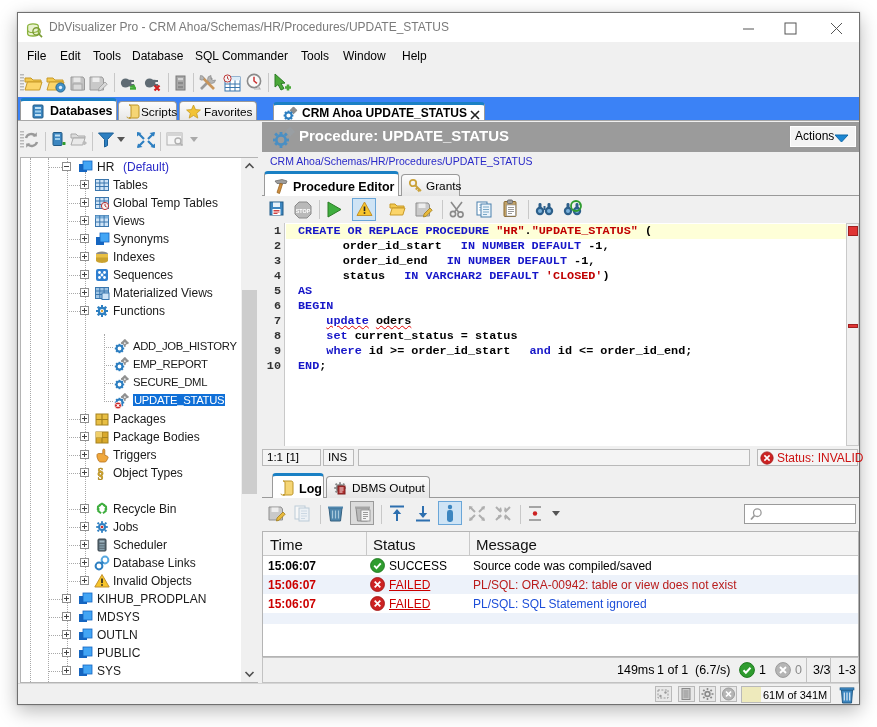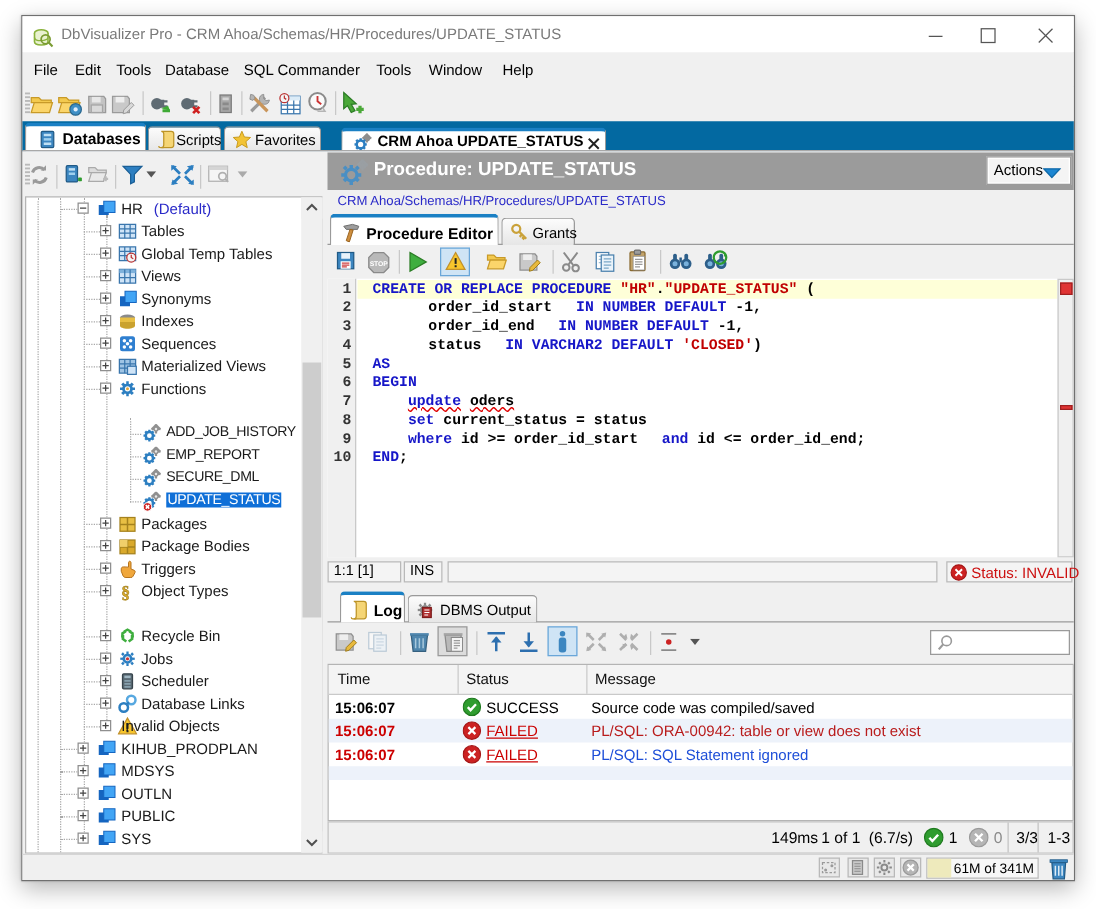--- a/index.html
+++ b/index.html
@@ -10,21 +10,21 @@
 #titlebar { position:absolute; left:18px; top:13px; width:841px; height:29px; background:#fff; }
 #title-text { position:absolute; left:31px; top:7px; font-size:12px; color:#7a7a7a; }
 .wbtn { position:absolute; top:13px; width:45px; height:31px; }
 
 #menubar { position:absolute; left:18px; top:42px; width:841px; height:27px; background:#f0f0f0; font-size:12px; color:#000; }
 #menubar span { position:absolute; top:7px; }
 
 #toolbar { position:absolute; left:18px; top:69px; width:841px; height:28px; background:#f0f0f0; }
 .tsep { position:absolute; top:4px; width:1px; height:19px; background:#c8c8c8; }
 
-#tabrow { position:absolute; left:18px; top:97px; width:841px; height:24px; background:#0369a1;text-decoration:underline; }
+#tabrow { position:absolute; left:18px; top:97px; width:841px; height:24px; background:#3b82f6;text-decoration:underline; }
 .tab { position:absolute; border:1px solid #9a9a9a; border-bottom:none; border-radius:4px 4px 0 0; font-size:12.5px; }
 .tab.active { background:#fff; border-top:3px solid #1a80c4; top:1px; height:23px; z-index:3; }
 .tab.inactive { background:linear-gradient(#fcfcfc,#e6e6e6); top:4px; height:20px; z-index:2; }
 .tab .lbl { position:absolute; top:3px; white-space:nowrap; }
 .tab.inactive .lbl { top:3px; font-size:11.8px; }
 #tabrow-base { position:absolute; left:18px; top:120px; width:841px; height:1px; background:#a8a8a8; z-index:6; }
 
 #lpanel { position:absolute; left:18px; top:121px; width:244px; height:562px; background:#f0f0f0; }
 #ltoolbar { position:absolute; left:18px; top:122px; width:244px; height:35px; }
 #tree { position:absolute; left:20px; top:157px; width:238px; height:526px; background:#fff; border:1px solid #b4b4b4; overflow:hidden; }
@@ -60,21 +60,21 @@
 #linehl { position:absolute; left:286px; top:224px; width:560px; height:15px; background:#feffd8; }
 .sq { text-decoration:underline wavy #e00000 1px; text-underline-offset:1px; }
 
 #edstatus { position:absolute; left:262px; top:446px; width:597px; height:24px; background:#f0f0f0; }
 .sbox { position:absolute; top:3px; height:17px; border:1px solid #b9b9b9; background:#f4f4f4; font-size:11.5px; }
 
 #logtabs { position:absolute; left:262px; top:470px; width:597px; height:28px; }
 #logtabs-base { position:absolute; left:262px; top:497px; width:597px; height:1px; background:#9a9a9a; }
 #logtoolbar { position:absolute; left:262px; top:498px; width:597px; height:33px; }
 #logtable { position:absolute; left:262px; top:531px; width:597px; height:126px; background:#fff; border:1px solid #b4b4b4; }
-#loghead { position:absolute; left:263px; top:532px; width:595px; height:24px; background:#f4f4f4; border-bottom:1px solid #c9c9c9; font-size:12px; color:#111; }
+#loghead { position:absolute; left:263px; top:532px; width:595px; height:24px; background:#f4f4f4; border-bottom:1px solid #c9c9c9; font-size:15px; color:#111; }
 .lrow { position:absolute; left:263px; width:595px; height:19px; font-size:12px; }
 #logfoot { position:absolute; left:262px; top:657px; width:597px; height:26px; background:#f0f0f0; border:1px solid #c2c2c2; font-size:12.5px; white-space:nowrap; }
 
 #statusbar { position:absolute; left:18px; top:683px; width:841px; height:21px; background:#f0f0f0; border-top:1px solid #d5d5d5; }
 </style>
 </head>
 <body>
 <div id="win"></div>
 <div id="titlebar">
   <svg class="abs" style="left:8px;top:9px" width="17" height="17" viewBox="0 0 17 17">
@@ -608,21 +608,21 @@
         <use href="#i-dblink"></use>
       </svg>
       <span class="txt" style="left:92px">Database Links</span>
     </div>
   <div class="trow" style="left:0;top:414px;width:238px">
       <div class="hline" style="left:46px;top:9px;width:13px"></div>
       <div class="expander plus" style="left:59px;top:4px"></div>
       <svg class="ticon" style="left:73px;top:1px" viewBox="0 0 16 16">
         <use href="#i-warn"></use>
       </svg>
-      <span class="txt" style="left:76px">Invalid Objects</span>
+      <span class="txt" style="left:92px">Invalid Objects</span>
     </div>
   <div class="trow" style="left:0;top:432px;width:238px">
       <div class="hline" style="left:27px;top:9px;width:14px"></div>
       <div class="expander plus" style="left:41px;top:4px"></div>
       <svg class="ticon" style="left:56px;top:1px" viewBox="0 0 16 16">
         <use href="#i-schema"></use>
       </svg>
       <span class="txt" style="left:76px">KIHUB_PRODPLAN</span>
     </div>
   <div class="trow" style="left:0;top:450px;width:238px">

